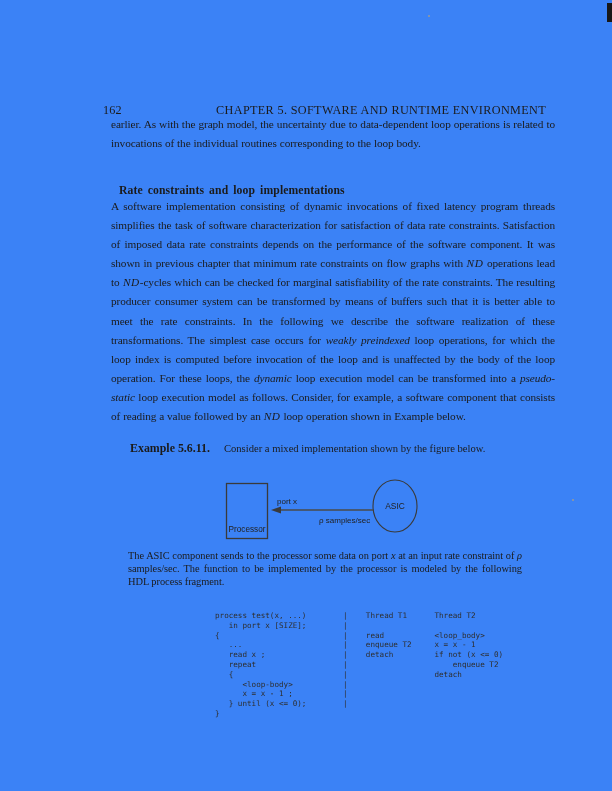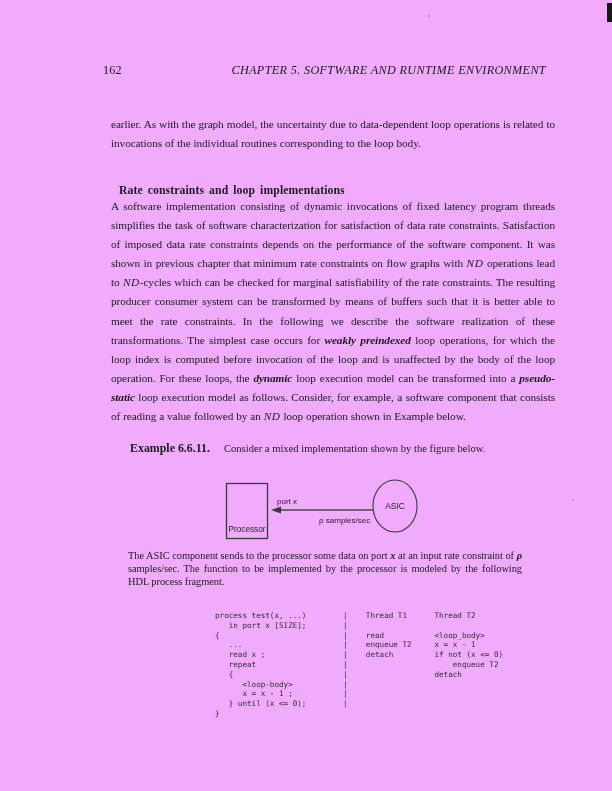--- a/index.html
+++ b/index.html
@@ -3,21 +3,21 @@
 <meta charset="utf-8">
 <style>
   html,body{margin:0;padding:0;}
   body{
     background:#777;
     font-family:"Liberation Serif", serif;
   }
   .page{
     position:relative;
     width:612px;height:791px;
-    background:#f0abfc;
+    background:#3b82f6;
     color:#1b1b1b;
     overflow:hidden;
     box-shadow:0 0 4px rgba(0,0,0,.3);
   }
   
   .artifact-bar{
     position:absolute;left:607px;top:3px;width:5px;height:19px;
     background:#181818;
   }
   .noise-dot{position:absolute;background:#9a9a96;border-radius:50%;}
@@ -25,40 +25,40 @@
   .dot2{left:549px;top:321px;width:2px;height:3px;}
   .dot3{left:572px;top:499px;width:2px;height:2px;}
 
   
   .pagehead{
     position:absolute;left:103px;top:63px;width:443px;
     display:flex;justify-content:space-between;align-items:baseline;
     font-size:12.2px;
   }
   .pagehead .pageno{font-style:normal;letter-spacing:.2px;}
-  .pagehead .chapter{font-style:italic;letter-spacing:.35px;}
+  .pagehead .chapter{letter-spacing:.35px;margin-top:40px;}
 
   
   .body-par{
     position:absolute;left:103px;width:444px;margin:8px;
     font-size:11.3px;line-height:19.1px;
     text-align:justify;
     letter-spacing:-0.1px;
     word-spacing:.2px;
   }
   .para1{top:107px;}
   .para2{top:189px;max-height:252px;overflow:hidden;}
 
   .sect-heading{
     position:absolute;left:103px;top:168px;margin:16px;
     font-size:11.7px;font-weight:bold;letter-spacing:.1px;
     word-spacing:2px;
   }
 
-  .it{font-style:italic;font-weight:bold;}
+  .it{font-style:italic;}
   .nd{font-style:italic;letter-spacing:.6px;font-weight:500;}
 
   
   .example-line{
     position:absolute;left:130px;top:441px;
     font-size:10.6px;
   }
   .example-line .ex-label{font-weight:bold;font-size:11.9px;}
   .example-line .ex-text{margin-left:14px;}
 
@@ -104,21 +104,21 @@
 
   <p class="body-par para1">
     <span>earlier.  As with the graph model, the uncertainty due to data-dependent loop operations is related to invocations of the individual routines corresponding to the loop body.</span>
   </p>
 
   <h3 class="sect-heading">Rate constraints and loop implementations</h3>
 
   <p class="body-par para2"><span>A software implementation consisting of dynamic invocations of fixed latency program threads simplifies the task of software characterization for satisfaction of data rate constraints.  Satisfaction of imposed data rate constraints depends on the performance of the software component.  It was shown in previous chapter that minimum rate constraints on flow graphs with </span><span class="nd">ND</span><span> operations lead to </span><span class="nd">ND</span><span>-cycles which can be checked for marginal satisfiability of the rate constraints.  The resulting producer consumer system can be transformed by means of buffers such that it is better able to meet the rate constraints. In the following we describe the software realization of these transformations. The simplest case occurs for </span><span class="it">weakly preindexed</span><span> loop operations, for which the loop index is computed before invocation of the loop and is unaffected by the body of the loop operation.  For these loops, the </span><span class="it">dynamic</span><span> loop execution model can be transformed into a </span><span class="it">pseudo-static</span><span> loop execution model as follows.  Consider, for example, a software component that consists of reading a value followed by an </span><span class="nd">ND</span><span> loop operation shown in Example below.</span></p>
 
   <div class="example-line">
-    <span class="ex-label">Example 6.6.11.</span><span class="ex-text">Consider a mixed implementation shown by the figure below.</span>
+    <span class="ex-label">Example 5.6.11.</span><span class="ex-text">Consider a mixed implementation shown by the figure below.</span>
   </div>
 
   <svg class="figure-svg" width="250" height="70" viewBox="0 0 250 70">
 
     <rect x="26.5" y="8.5" width="41" height="55" fill="none" stroke="#3a3a3a" stroke-width="1.3"></rect>
     <text x="47" y="57" font-size="8.2" text-anchor="middle">Processor</text>
 
     <ellipse cx="195" cy="31" rx="22" ry="26" fill="none" stroke="#3a3a3a" stroke-width="1.1"></ellipse>
     <text x="195" y="34" font-size="8.4" text-anchor="middle">ASIC</text>
 

